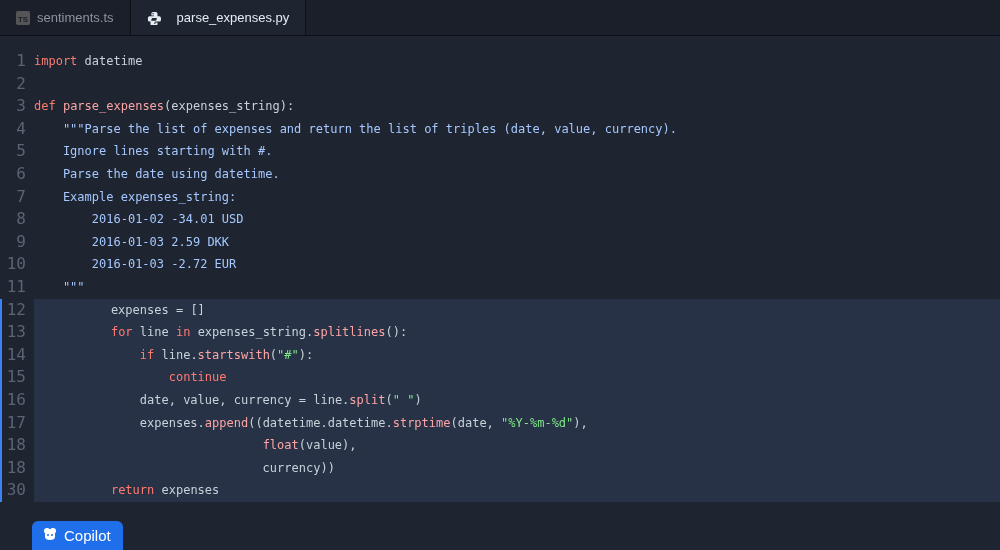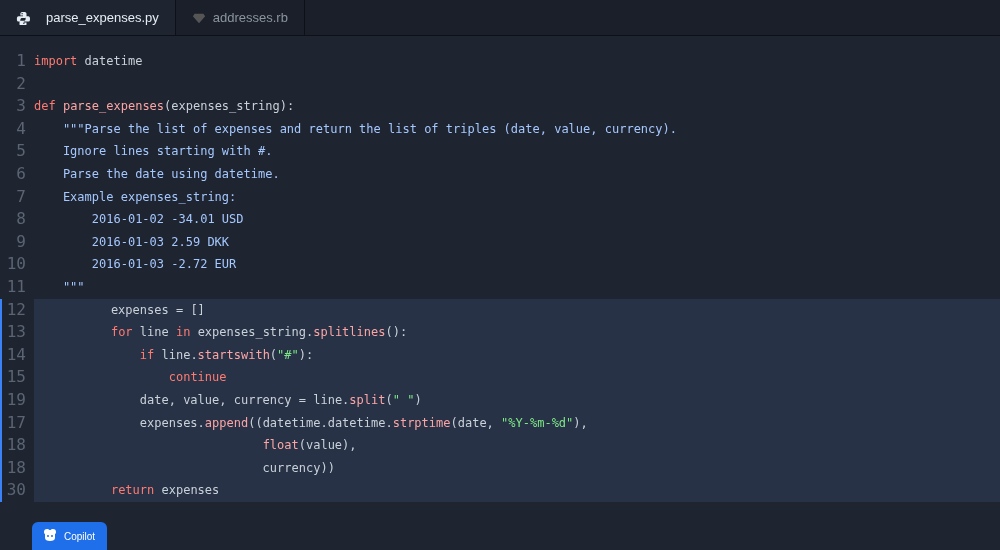--- a/index.html
+++ b/index.html
@@ -71,70 +71,71 @@
   .str  { color:#a5c8ff; }          
   .strg { color:#7ee787; }          
   .punc { color:#c9d1d9; }
   .copilot {
     position: absolute;
     left: 32px;
     bottom: 0;
     background: #1f6feb;
     color: #ffffff;
     font-family: -apple-system, BlinkMacSystemFont, "Segoe UI", sans-serif;
-    font-size: 10px;
+    font-size: 15px;
     padding: 5px 12px 5px 10px;
     border-radius: 6px 6px 0 0;
     display: flex;
     align-items: center;
     gap: 6px;
     cursor: pointer;
   }
   .copilot svg { width:16px; height:16px; }
 </style>
 </head>
 <body>
 
 <div class="tabbar">
+  <div class="tab">
+    <span class="icon">
+      <svg viewBox="0 0 16 16">
+          <rect width="16" height="16" rx="2" fill="#555"></rect>
+          <text x="8" y="12" text-anchor="middle" font-size="9" fill="#1a1f29" font-family="sans-serif" font-weight="700">TS</text>
+        </svg>
+    </span>
+    <span>sentiments.ts</span>
+  </div>
   <div class="tab active">
     <span class="icon">
       <svg viewBox="0 0 16 16">
           <path fill="#e6edf3" d="M8 1c-2 0-3 .5-3 2v2h3v1H3c-1.5 0-2 1-2 3s.5 3 2 3h2v-2c0-1.5 1-2 2-2h3c1.5 0 2-1 2-2V3c0-1.5-1-2-3-2H8zm-1 1.2a.8.8 0 110 1.6.8.8 0 010-1.6zM11 7v2c0 1.5-1 2-2 2H6c-1.5 0-2 1-2 2v2c0 1.5 1 2 3 2h2c2 0 3-.5 3-2v-2H9v-1h5c1.5 0 2-1 2-3s-.5-3-2-3h-3zm-2 6.2a.8.8 0 110 1.6.8.8 0 010-1.6z"></path>
         </svg>
     </span>
     <span>parse_expenses.py</span>
-  </div>
-  <div class="tab">
-    <span class="icon">
-      <svg viewBox="0 0 16 16">
-          <path fill="#555" d="M3 3h10l2 3-7 8-7-8z"></path>
-        </svg>
-    </span>
-    <span>addresses.rb</span>
   </div>
 </div>
 
 <div class="editor">
   <div class="gutter" id="gutter">
       <div class="line">1</div>
       <div class="line">2</div>
       <div class="line">3</div>
       <div class="line">4</div>
       <div class="line">5</div>
       <div class="line">6</div>
       <div class="line">7</div>
       <div class="line">8</div>
       <div class="line">9</div>
       <div class="line">10</div>
       <div class="line">11</div>
       <div class="line">12</div>
       <div class="line">13</div>
       <div class="line">14</div>
       <div class="line">15</div>
-      <div class="line">19</div>
+      <div class="line">16</div>
       <div class="line">17</div>
       <div class="line">18</div>
       <div class="line">18</div>
       <div class="line">30</div>
     </div>
   <div class="code" id="code"><div class="line"><span class="kw">import </span><span class="id">datetime</span></div><div class="line">&nbsp;</div><div class="line"><span class="kw">def </span><span class="fn">parse_expenses</span><span class="punc">(</span><span class="id">expenses_string</span><span class="punc">):</span></div><div class="line"><span class="str">    """Parse the list of expenses and return the list of triples (date, value, currency).</span></div><div class="line"><span class="str">    Ignore lines starting with #.</span></div><div class="line"><span class="str">    Parse the date using datetime.</span></div><div class="line"><span class="str">    Example expenses_string:</span></div><div class="line"><span class="str">        2016-01-02 -34.01 USD</span></div><div class="line"><span class="str">        2016-01-03 2.59 DKK</span></div><div class="line"><span class="str">        2016-01-03 -2.72 EUR</span></div><div class="line"><span class="str">    """</span></div><div class="line hl"><span class="id">    expenses </span><span class="punc">=</span><span class="id"> []</span></div><div class="line hl"><span class="id">    </span><span class="kw">for </span><span class="id">line </span><span class="kw">in </span><span class="id">expenses_string.</span><span class="fn">splitlines</span><span class="punc">():</span></div><div class="line hl"><span class="id">        </span><span class="kw">if </span><span class="id">line.</span><span class="fn">startswith</span><span class="punc">(</span><span class="strg">"#"</span><span class="punc">):</span></div><div class="line hl"><span class="id">            </span><span class="kw">continue</span></div><div class="line hl"><span class="id">        date, value, currency </span><span class="punc">=</span><span class="id"> line.</span><span class="fn">split</span><span class="punc">(</span><span class="strg">" "</span><span class="punc">)</span></div><div class="line hl"><span class="id">        expenses.</span><span class="fn">append</span><span class="id">((datetime.datetime.</span><span class="fn">strptime</span><span class="id">(date, </span><span class="strg">"%Y-%m-%d"</span><span class="punc">),</span></div><div class="line hl"><span class="id">                         </span><span class="fn">float</span><span class="id">(value),</span></div><div class="line hl"><span class="id">                         currency))</span></div><div class="line hl"><span class="id">    </span><span class="kw">return </span><span class="id">expenses</span></div></div>
 </div>
 
 <div class="copilot">
   <span>

